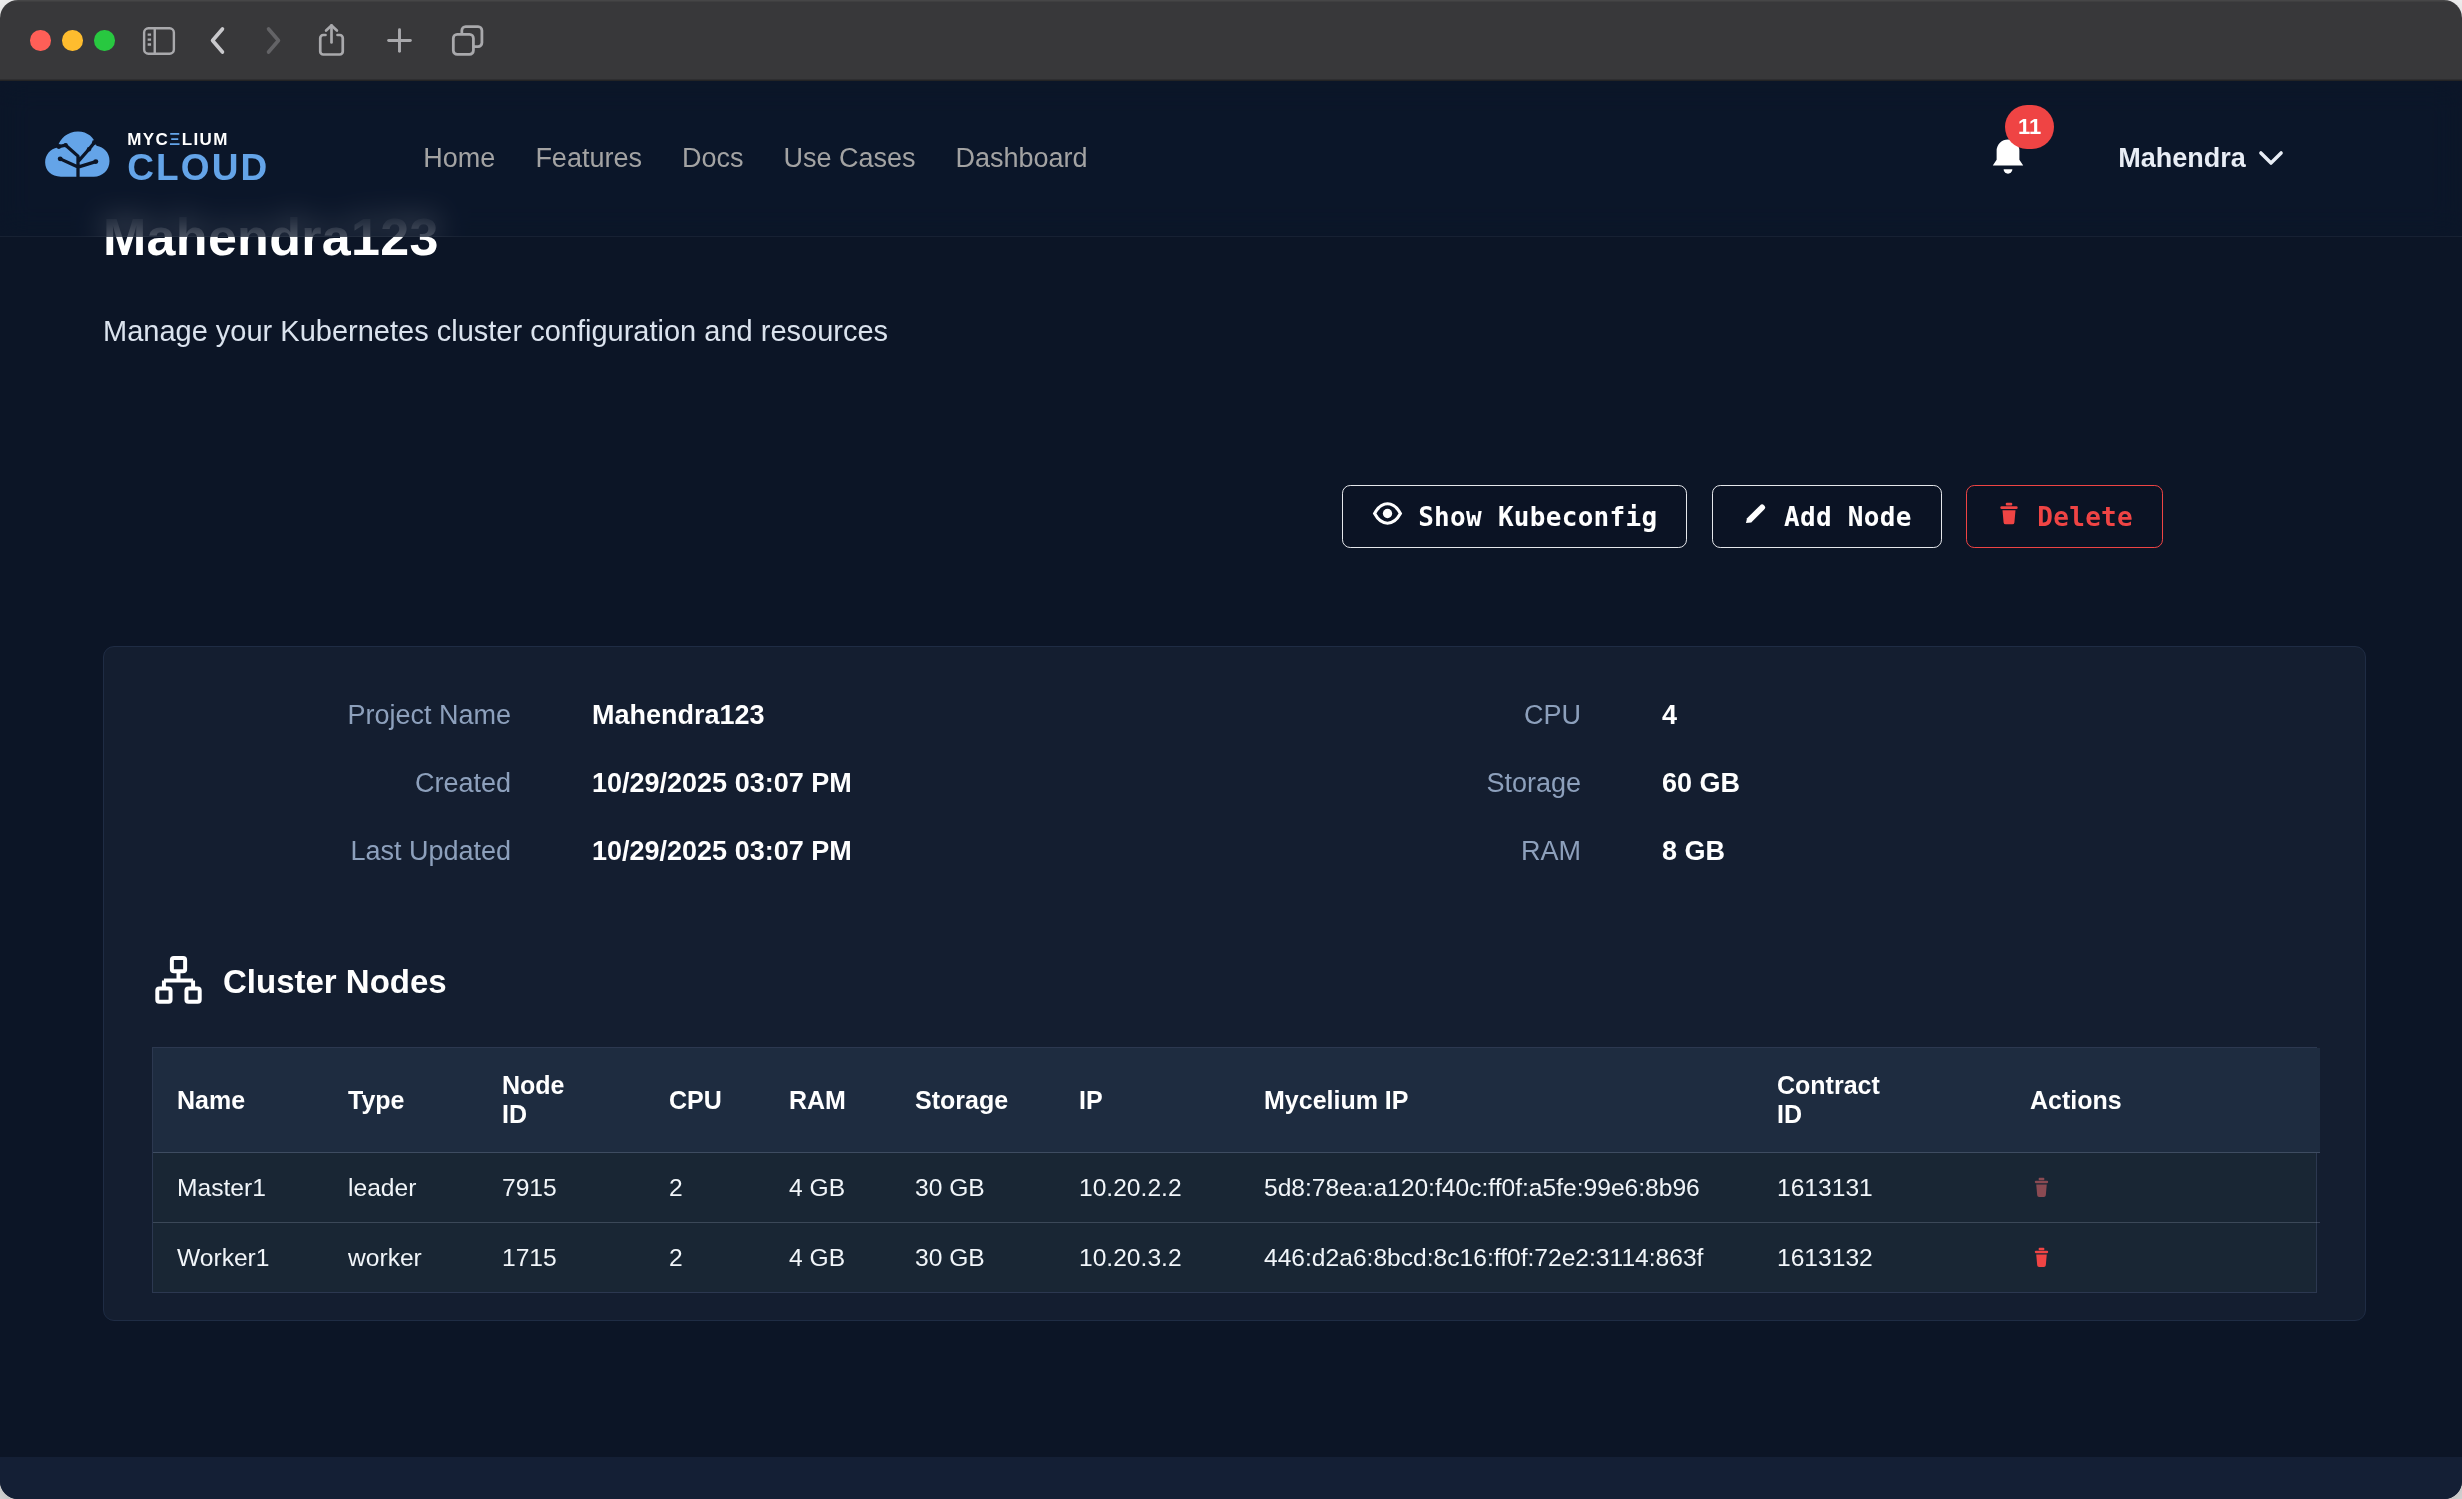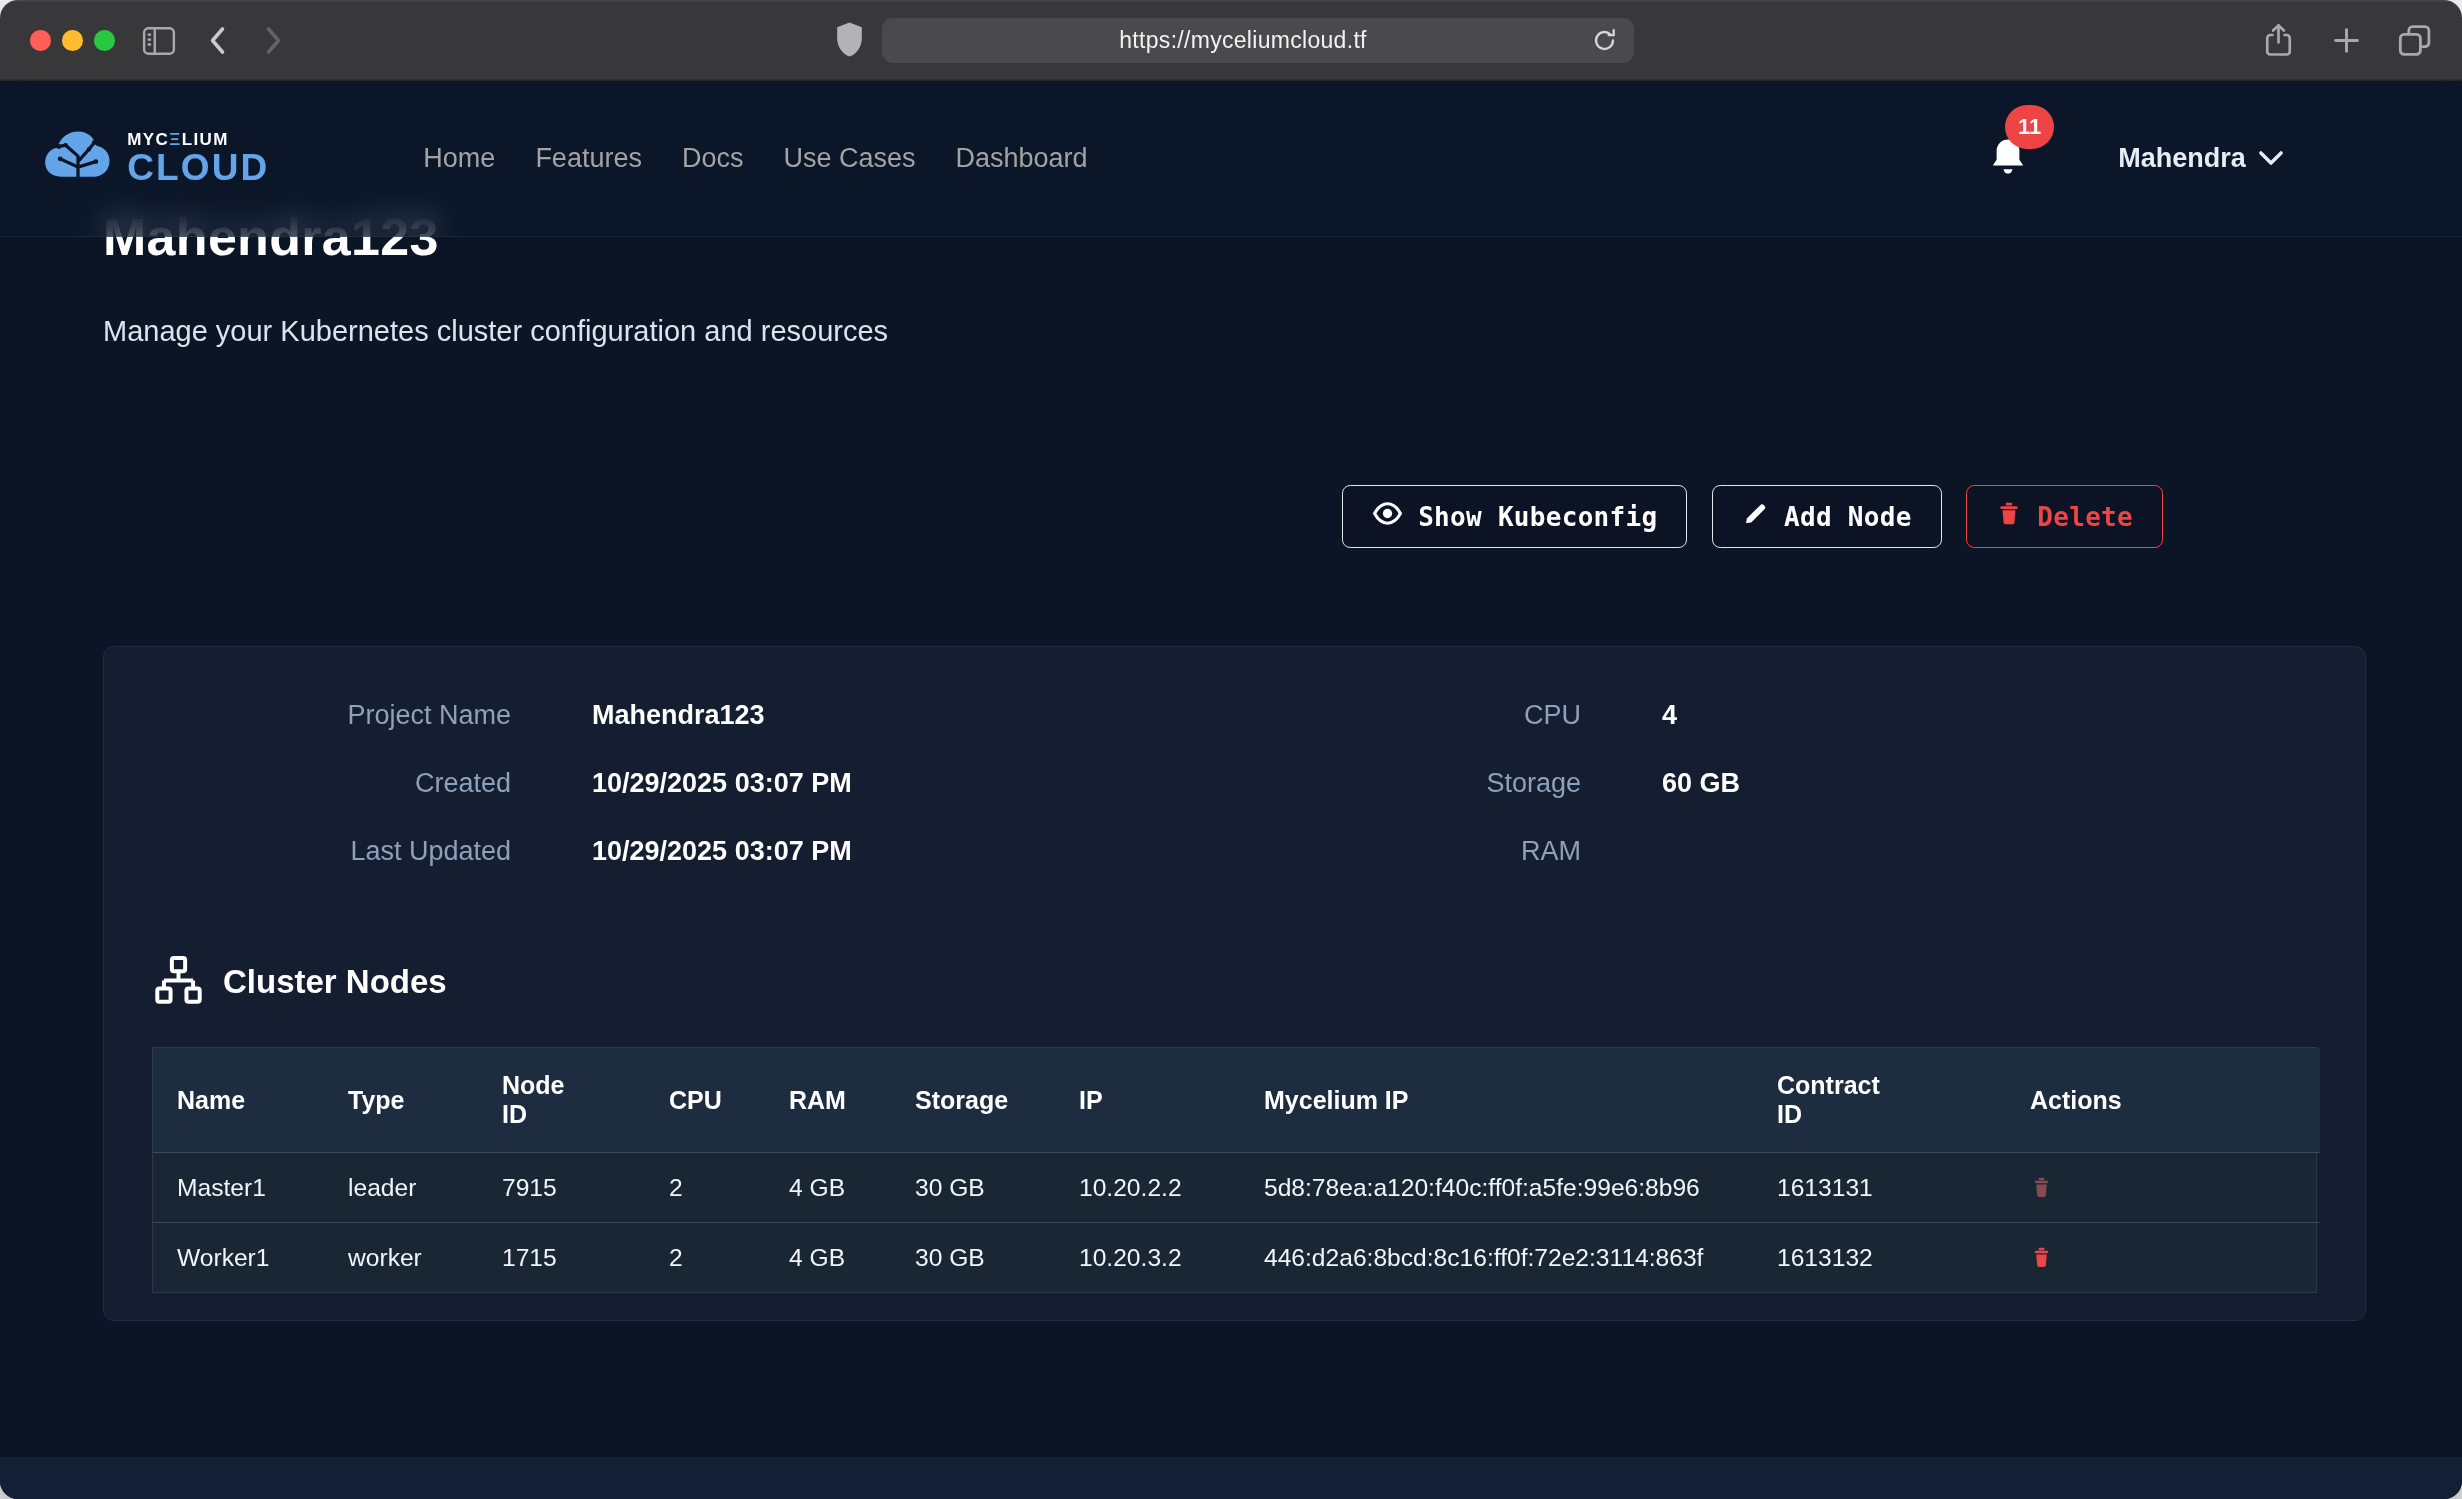--- a/index.html
+++ b/index.html
@@ -99,36 +99,20 @@
     <button class="tb-btn">
       <svg width="29" height="33" viewBox="0 0 16 20" fill="none" stroke="#c9c9cc" stroke-width="2.2" stroke-linecap="round" stroke-linejoin="round">
         <polyline points="11,3 5,10 11,17"></polyline>
       </svg>
     </button>
     <button class="tb-btn">
       <svg width="29" height="33" viewBox="0 0 16 20" fill="none" stroke="#636366" stroke-width="2.2" stroke-linecap="round" stroke-linejoin="round">
         <polyline points="5,3 11,10 5,17"></polyline>
       </svg>
     </button>
-    <div class="url-zone">
-      <span>
-        <svg width="31" height="37" viewBox="0 0 20 24" fill="#b3b3b6">
-          <path d="M10 1 L18 4 V11 C18 17 14.5 21.5 10 23 C5.5 21.5 2 17 2 11 V4 Z"></path>
-        </svg>
-      </span>
-      <div class="url-field">
-        <span class="url-text">https://myceliumcloud.tf</span>
-        <button class="tb-btn">
-          <svg width="29" height="29" viewBox="0 0 24 24" fill="none" stroke="#d6d6d8" stroke-width="1.9" stroke-linecap="round">
-            <path d="M19 12a7 7 0 1 1-2.2-5.1"></path>
-              <polyline points="19.6,3.4 19.6,7.6 15.4,7.6"></polyline>
-          </svg>
-        </button>
-      </div>
-    </div>
     <div class="tb-right">
       <button class="tb-btn">
         <svg width="33" height="36" viewBox="0 0 22 24" fill="none" stroke="#a9a9ac" stroke-width="1.8" stroke-linecap="round" stroke-linejoin="round">
           <path d="M7 8 H5.5 a2 2 0 0 0-2 2 v9 a2 2 0 0 0 2 2 h11 a2 2 0 0 0 2-2 v-9 a2 2 0 0 0-2-2 H15"></path>
           <line x1="11" y1="1.6" x2="11" y2="13"></line>
             <polyline points="7.4,5 11,1.6 14.6,5"></polyline>
         </svg>
       </button>
       <button class="tb-btn">
         <svg width="31" height="31" viewBox="0 0 20 20" fill="none" stroke="#a9a9ac" stroke-width="1.9" stroke-linecap="round">
@@ -240,20 +224,21 @@
           <div class="info-value">4</div>
 
           <div class="info-label">Created</div>
           <div class="info-value">10/29/2025 03:07 PM</div>
           <div class="info-label">Storage</div>
           <div class="info-value">60 GB</div>
 
           <div class="info-label">Last Updated</div>
           <div class="info-value">10/29/2025 03:07 PM</div>
           <div class="info-label">RAM</div>
+          <div class="info-value">8 GB</div>
         </div>
 
         <div class="cluster-head">
           <span>
             <svg width="53" height="53" viewBox="0 0 80 80" fill="none" stroke="#ffffff" stroke-width="6" stroke-linejoin="round">
               <rect x="30" y="6" width="20" height="20" rx="3"></rect>
               <line x1="40" y1="26" x2="40" y2="40"></line>
               <line x1="18" y1="40" x2="62" y2="40"></line>
               <line x1="18" y1="40" x2="18" y2="52"></line>
               <line x1="62" y1="40" x2="62" y2="52"></line>

